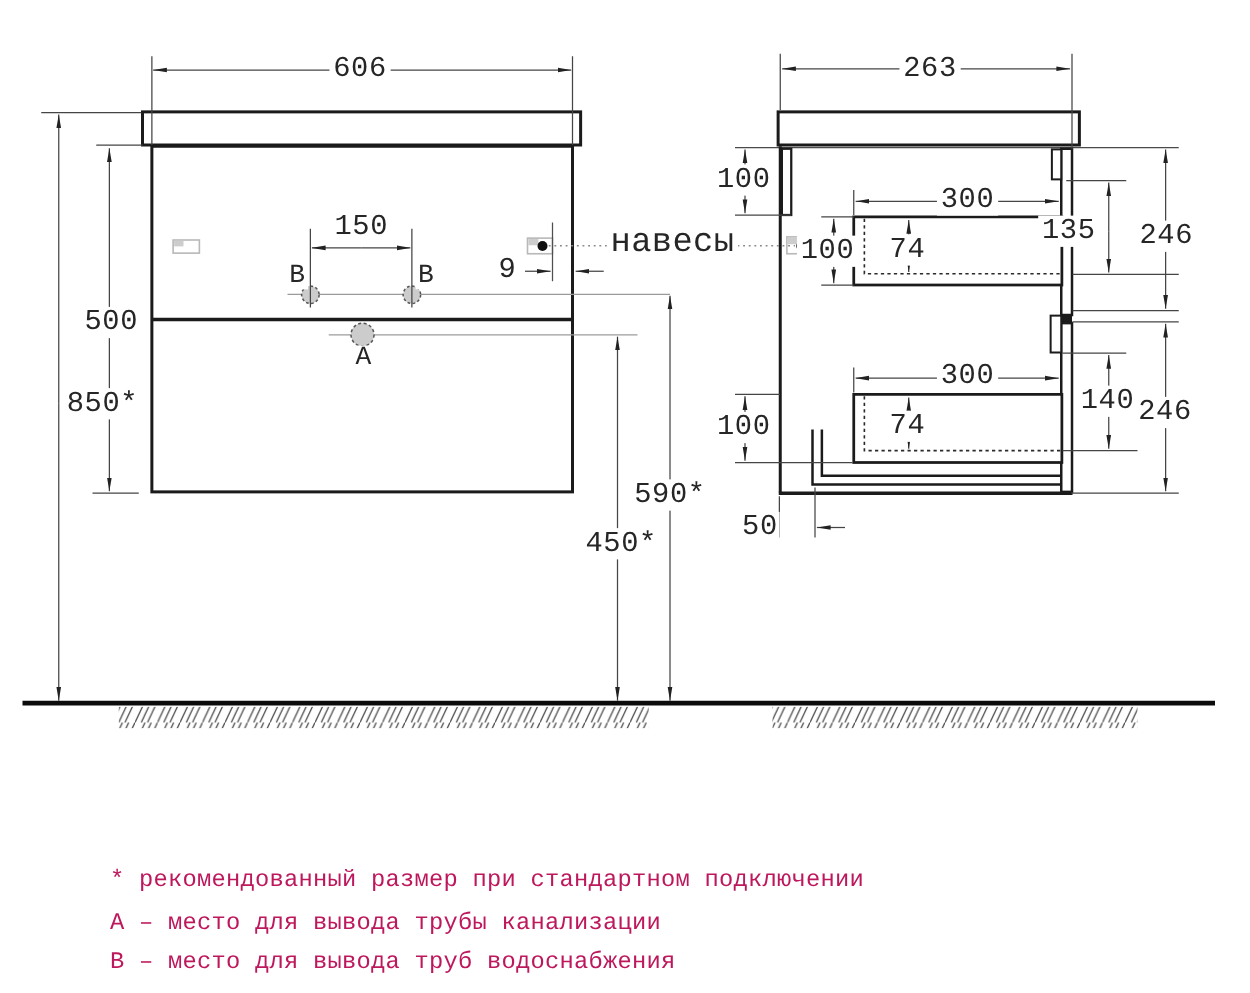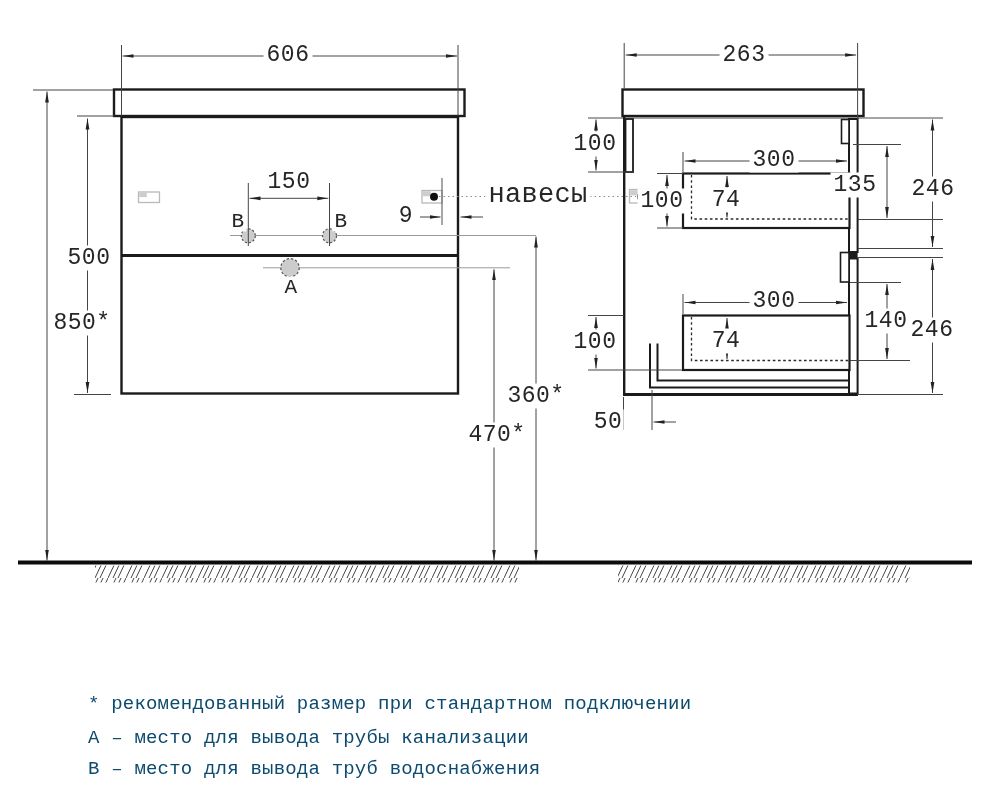--- a/index.html
+++ b/index.html
@@ -9,21 +9,21 @@
   }
   .stage svg { position:absolute; left:0; top:0; }
   .dim {
     position:absolute; transform:translate(-50%,-50%);
     background:#ffffff; color:#262626; font-size:23px; line-height:1;
     padding:1px 3px; white-space:nowrap; letter-spacing:0.5px;
   }
   .dim.small { font-size:21px; padding:0 2px; }
   .dim.hangers { font-size:27px; letter-spacing:0.3px; }
   .note {
-    position:absolute; color:#0c4a6e; font-size:19px; line-height:1.2;
+    position:absolute; color:#be185d; font-size:19px; line-height:1.2;
     white-space:nowrap; letter-spacing:0.2px;
   }
 </style>
 </head>
 <body>
 
 <div class="stage">
 
   <svg width="1000" height="794" viewBox="0 0 1000 794">
     <defs>
@@ -237,22 +237,22 @@
       <rect x="95" y="565.5" width="424" height="17" fill="url(#hatch)" stroke="none"></rect>
       <rect x="618" y="565.5" width="292" height="17" fill="url(#hatch)" stroke="none"></rect>
     </g>
   </svg>
 
   <div class="dim" style="left:288px; top:55px;">606</div>
   <div class="dim" style="left:50px;  top:323px;margin-left:32px;">850*</div>
   <div class="dim" style="left:89px;  top:258px;">500</div>
   <div class="dim" style="left:289px; top:182px;text-align:center;">150</div>
   <div class="dim" style="left:406px; top:216px;">9</div>
-  <div class="dim" style="left:536px; top:396px;">360*</div>
-  <div class="dim" style="left:497px; top:435px;">470*</div>
+  <div class="dim" style="left:536px; top:396px;">590*</div>
+  <div class="dim" style="left:497px; top:435px;">450*</div>
   <div class="dim small" style="left:238px; top:221px;">В</div>
   <div class="dim small" style="left:341px; top:221px;">В</div>
   <div class="dim small" style="left:291px; top:287px;">А</div>
   <div class="dim hangers" style="left:538px; top:195px;">навесы</div>
 
   <div class="dim" style="left:744px; top:55px;">263</div>
   <div class="dim" style="left:595px; top:144px;">100</div>
   <div class="dim" style="left:662px; top:201px;">100</div>
   <div class="dim" style="left:595px; top:342px;">100</div>
   <div class="dim" style="left:774px; top:160px;">300</div>

